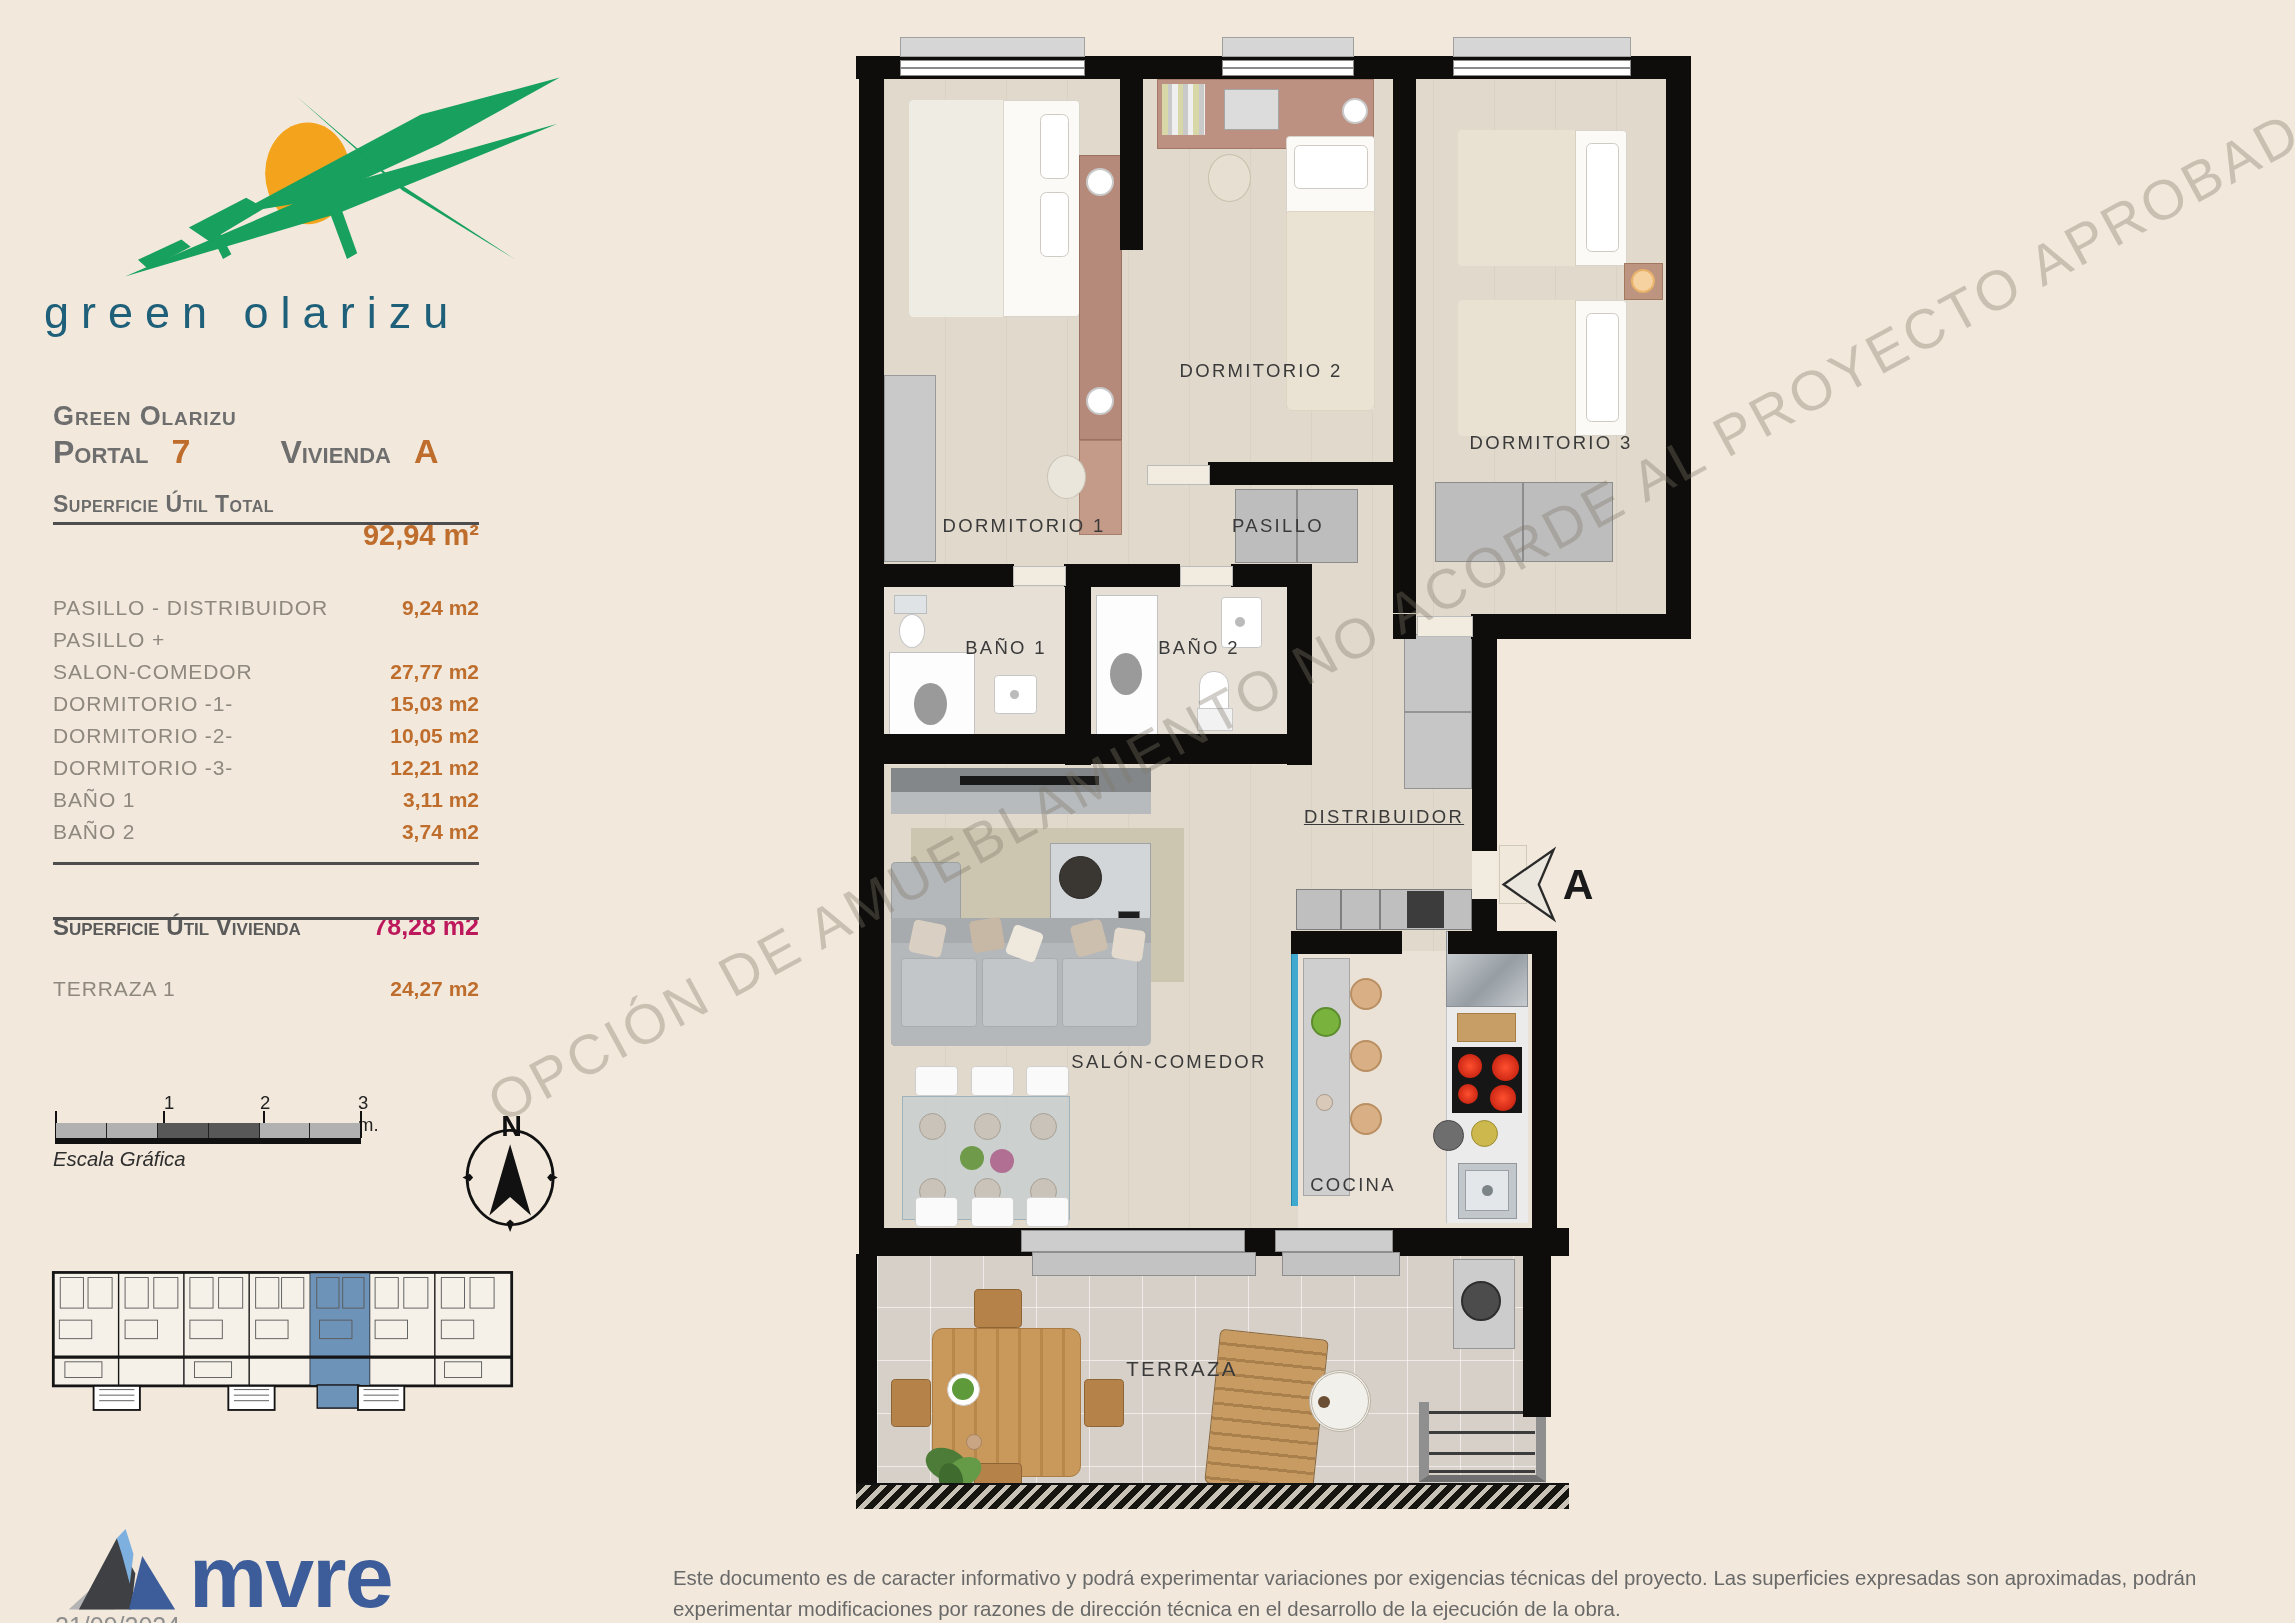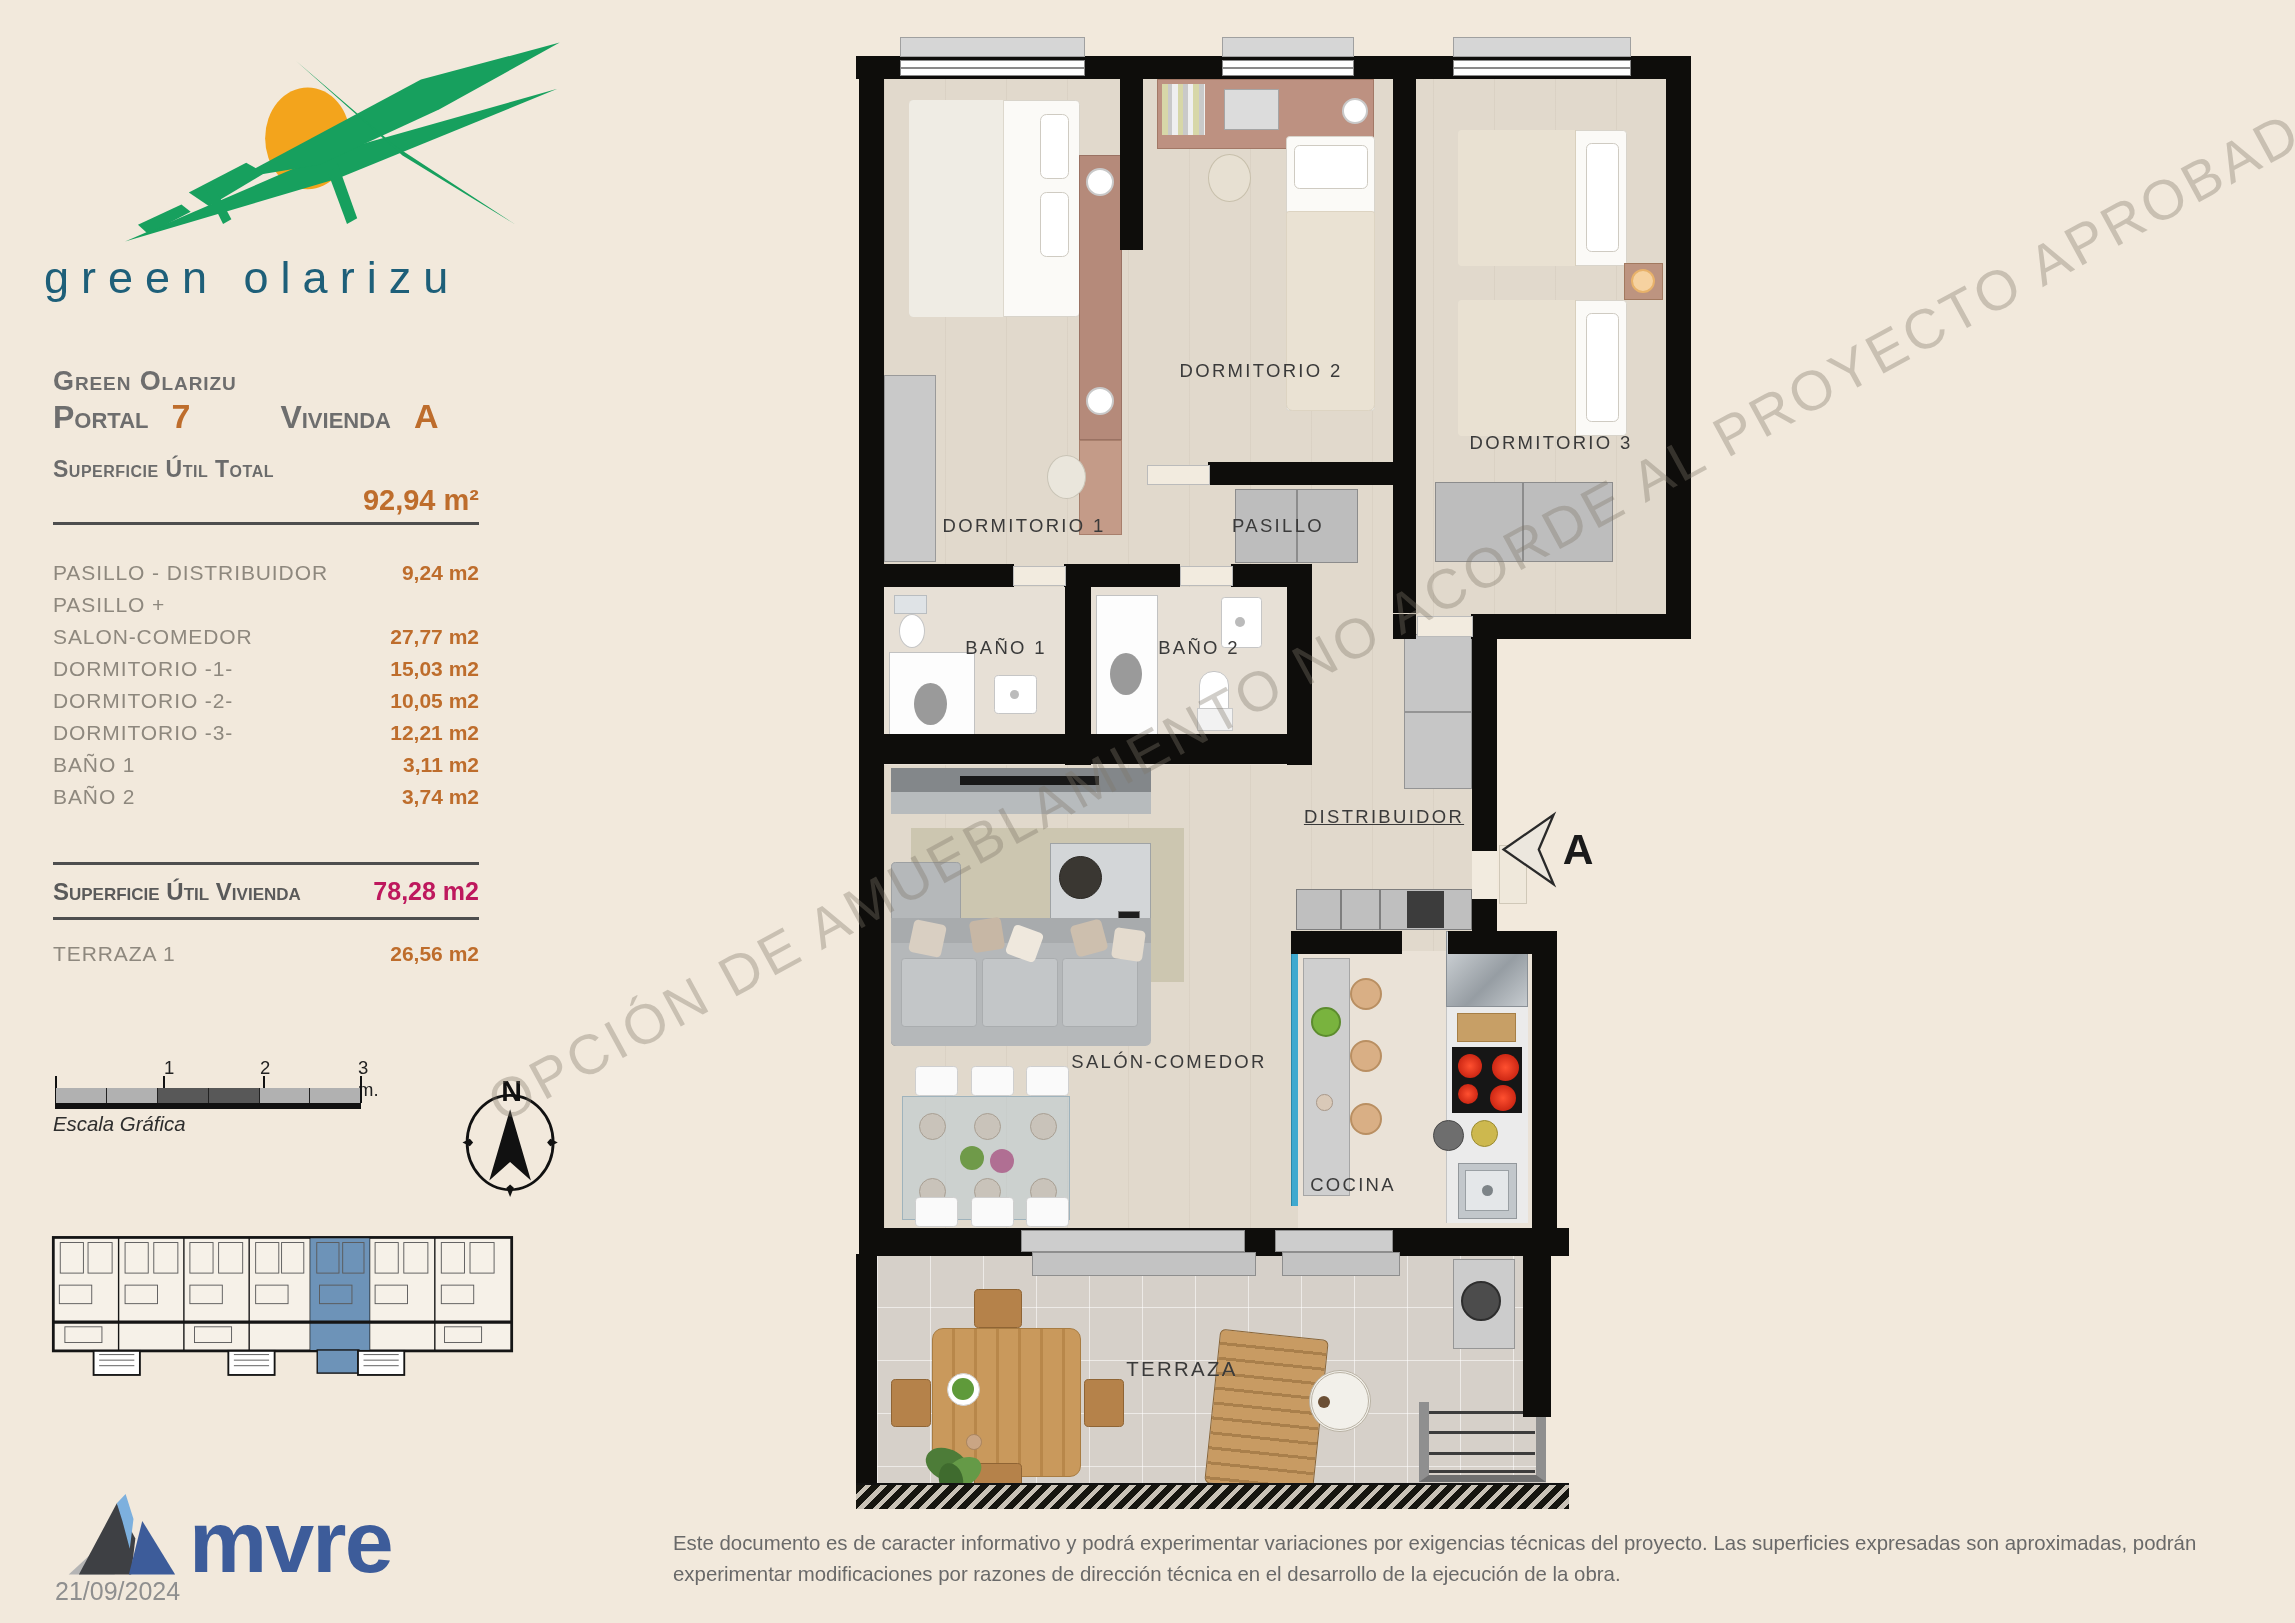--- a/index.html
+++ b/index.html
@@ -1,17 +1,17 @@
 <!DOCTYPE html>
 <html style="font-size:7.4px"><head>
 <meta charset="utf-8">
 <style>
   html,body{margin:0;padding:0;}
   body{width:2295px;height:1623px;background:#f2e9dc;font-family:"Liberation Sans",sans-serif;position:relative;overflow:hidden;}
-  .abs{position:absolute;}
+  .abs{position:absolute;margin-top:35px;}
   .sc{font-variant:small-caps;}
   
   #plan{position:absolute;left:856px;top:56px;width:838px;height:1453px;}
   .fl{position:absolute;z-index:1;}
   .fu{position:absolute;z-index:10;box-sizing:border-box;}
   .w{position:absolute;background:#0e0d0b;z-index:30;}
   .door{position:absolute;z-index:35;background:#f2ebdf;}
   .win{position:absolute;z-index:35;}
   .lbl{position:absolute;z-index:40;transform:translate(-50%,-50%);font-size:18.5px;letter-spacing:2.3px;color:#3a3a3a;white-space:nowrap;}
   .rnd{border-radius:50%;}
@@ -96,21 +96,21 @@
 
 <div class="abs" style="left:53px;top:877px;width:426px;display:flex;justify-content:space-between;align-items:baseline;">
   <span class="sc" style="font-size:24px;font-weight:600;color:#5a5a5a;">Superficie Útil Vivienda</span>
   <span style="font-size:25px;font-weight:bold;color:#be185d;">78,28 m2</span>
 </div>
 
 <div class="hline" style="left:53px;top:917px;width:426px;"></div>
 
 <div class="abs" style="left:53px;top:942px;width:426px;display:flex;justify-content:space-between;align-items:baseline;">
   <span style="font-size:21px;color:#8e887e;letter-spacing:0.9px;">TERRAZA 1</span>
-  <span style="font-size:21px;font-weight:bold;color:#be6d2c;">26,56 m2</span>
+  <span style="font-size:21px;font-weight:bold;color:#be6d2c;">24,27 m2</span>
 </div>
 
 <div class="abs" style="left:53px;top:1057px;width:333px;height:79px;">
   <span style="position:absolute;left:111px;top:0;font-size:18.5px;color:#222;">1</span>
   <span style="position:absolute;left:207px;top:0;font-size:18.5px;color:#222;">2</span>
   <span style="position:absolute;left:305px;top:0;font-size:18.5px;color:#222;">3 m.</span>
   <div style="position:absolute;left:2.3px;top:19.4px;width:1.9px;height:27px;background:#111;"></div>
   <div style="position:absolute;left:110px;top:19.4px;width:1.9px;height:27px;background:#111;"></div>
   <div style="position:absolute;left:210px;top:19.4px;width:1.9px;height:27px;background:#111;"></div>
   <div style="position:absolute;left:307px;top:19.4px;width:1.9px;height:27px;background:#111;"></div>

